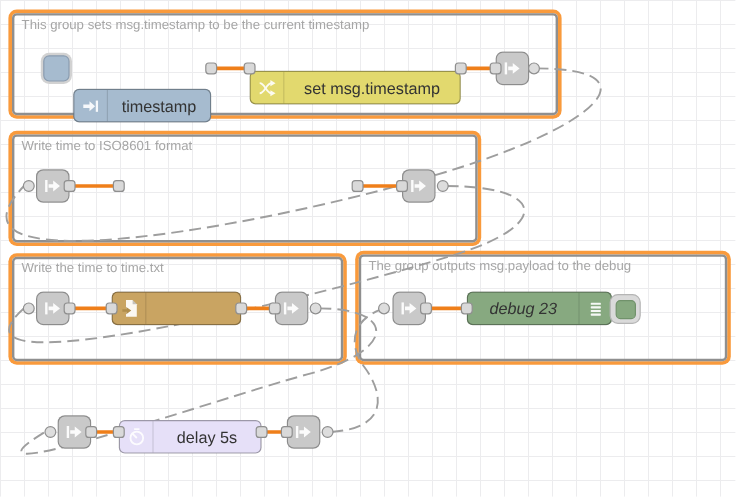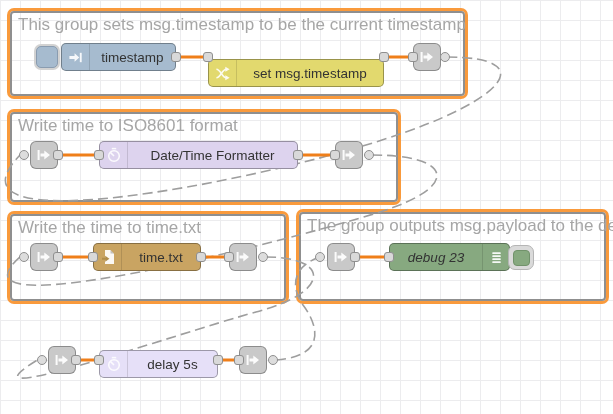--- a/index.html
+++ b/index.html
@@ -11,34 +11,34 @@
       linear-gradient(to bottom,#ececee 1px,transparent 1px);
     background-size:20px 20px;
     font-family:"Liberation Sans",sans-serif;
   }
   .wire-layer{position:absolute;left:0;top:0;z-index:3;}
   .group{
     position:absolute;border:2px solid #8f8f8f;border-radius:4px;
     box-shadow:0 0 0 3px #f99a3c;z-index:1;box-sizing:border-box;background:transparent;
   }
   .group-label{
-    position:absolute;top:2px;left:6px;font-size:17px;color:#a6a6a6;white-space:nowrap;
+    position:absolute;top:2px;left:6px;font-size:11px;color:#a6a6a6;white-space:nowrap;
   }
   .node{
     position:absolute;height:28px;border-radius:5px;border:1px solid rgba(0,0,0,.32);
     box-sizing:border-box;display:flex;align-items:stretch;z-index:4;
     font-size:13.5px;color:#333;
   }
   .icon-strip{
     flex:0 0 27px;width:27px;display:flex;align-items:center;justify-content:center;
     border-right:1px solid rgba(0,0,0,.12);
   }
   .icon-strip.right{border-right:none;border-left:1px solid rgba(0,0,0,.12);flex:0 0 26px;width:26px;}
   .node-label{flex:1;display:flex;align-items:center;justify-content:center;padding:0 5px;white-space:nowrap;}
-  .n-inject{background:#a6bbcf;}
+  .n-inject{background:#a6bbcf;margin-top:31px;}
   .n-change{background:#e2d96e;}
   .n-moment{background:#ddd3ee;}
   .n-file{background:#c9a462;}
   .n-debug{background:#87a980;}
   .n-delay{background:#e6e0f8;}
   .n-debug .node-label{font-style:italic;}
   .link-node{
     position:absolute;width:28px;height:28px;border-radius:6px;z-index:4;box-sizing:border-box;
     background:#c9c9c9;border:1px solid rgba(0,0,0,.30);
     display:flex;align-items:center;justify-content:center;
@@ -139,30 +139,20 @@
   <div class="port" style="left:379px;top:52px;"></div>
   <div class="port" style="left:408px;top:52px;"></div>
   <div class="vport" style="left:440px;top:52px;"></div>
 
   <div class="link-node" style="left:30px;top:141px;">
     <svg class="glyph" width="16" height="16" viewBox="0 0 16 16">
         <rect x="1.6" y="3" width="2" height="10" fill="#fff" opacity=".92"></rect>
         <path d="M4.5 6.5h3.8V3.5L14 8l-5.7 4.5V9.5H4.5z" fill="#fff" opacity=".92"></path>
       </svg>
   </div>
-  <div class="node n-moment" style="left:99px;top:141px;width:199px;">
-    <span class="icon-strip">
-      <svg class="glyph" width="16" height="16" viewBox="0 0 16 16" fill="none" stroke="#fff" stroke-width="1.5" opacity=".9">
-          <circle cx="8" cy="9" r="5.3"></circle>
-          <path d="M8 9 L4.6 5.6"></path>
-          <path d="M5.8 1.6 h4.4"></path>
-        </svg>
-    </span>
-    <span class="node-label">Date/Time Formatter</span>
-  </div>
   <div class="link-node" style="left:335px;top:141px;">
     <svg class="glyph" width="16" height="16" viewBox="0 0 16 16">
         <rect x="1.6" y="3" width="2" height="10" fill="#fff" opacity=".92"></rect>
         <path d="M4.5 6.5h3.8V3.5L14 8l-5.7 4.5V9.5H4.5z" fill="#fff" opacity=".92"></path>
       </svg>
   </div>
   <div class="vport" style="left:19px;top:150px;"></div>
   <div class="port" style="left:53px;top:150px;"></div>
   <div class="port" style="left:94px;top:150px;"></div>
   <div class="port" style="left:293px;top:150px;"></div>
@@ -176,21 +166,20 @@
       </svg>
   </div>
   <div class="node n-file" style="left:93px;top:243px;width:108px;">
     <span class="icon-strip">
       <svg class="glyph" width="16" height="16" viewBox="0 0 16 16">
           <path d="M5 1 h5.5 L14 4.5 V15 H5 z" fill="#fff" opacity=".92"></path>
           <path d="M10.5 1 L14 4.5 H10.5 z" fill="rgba(0,0,0,.22)"></path>
           <path d="M2 8.7 h3.2 V6.8 L9.4 9.8 l-4.2 3 V10.8 H2 z" fill="#b08d4b"></path>
         </svg>
     </span>
-    <span class="node-label">time.txt</span>
   </div>
   <div class="link-node" style="left:229px;top:243px;">
     <svg class="glyph" width="16" height="16" viewBox="0 0 16 16">
         <rect x="1.6" y="3" width="2" height="10" fill="#fff" opacity=".92"></rect>
         <path d="M4.5 6.5h3.8V3.5L14 8l-5.7 4.5V9.5H4.5z" fill="#fff" opacity=".92"></path>
       </svg>
   </div>
   <div class="vport" style="left:19px;top:252px;"></div>
   <div class="port" style="left:53px;top:252px;"></div>
   <div class="port" style="left:88px;top:252px;"></div>

